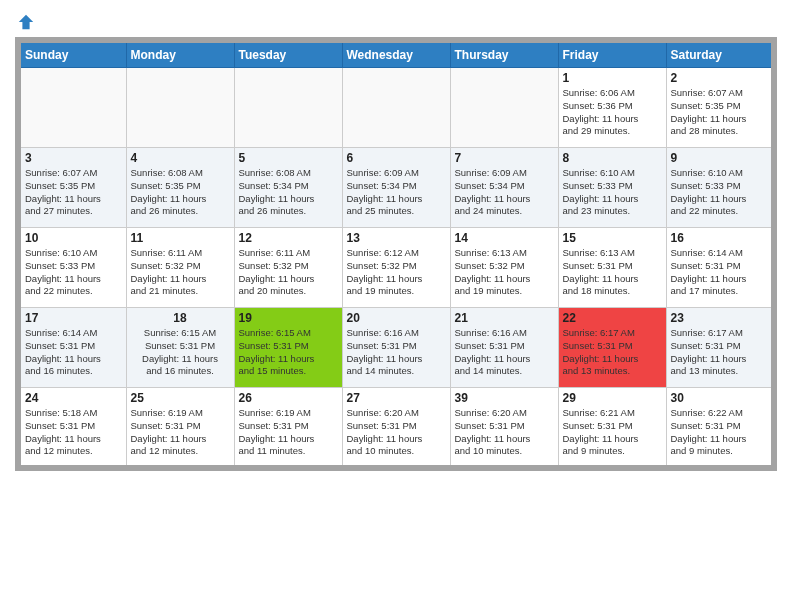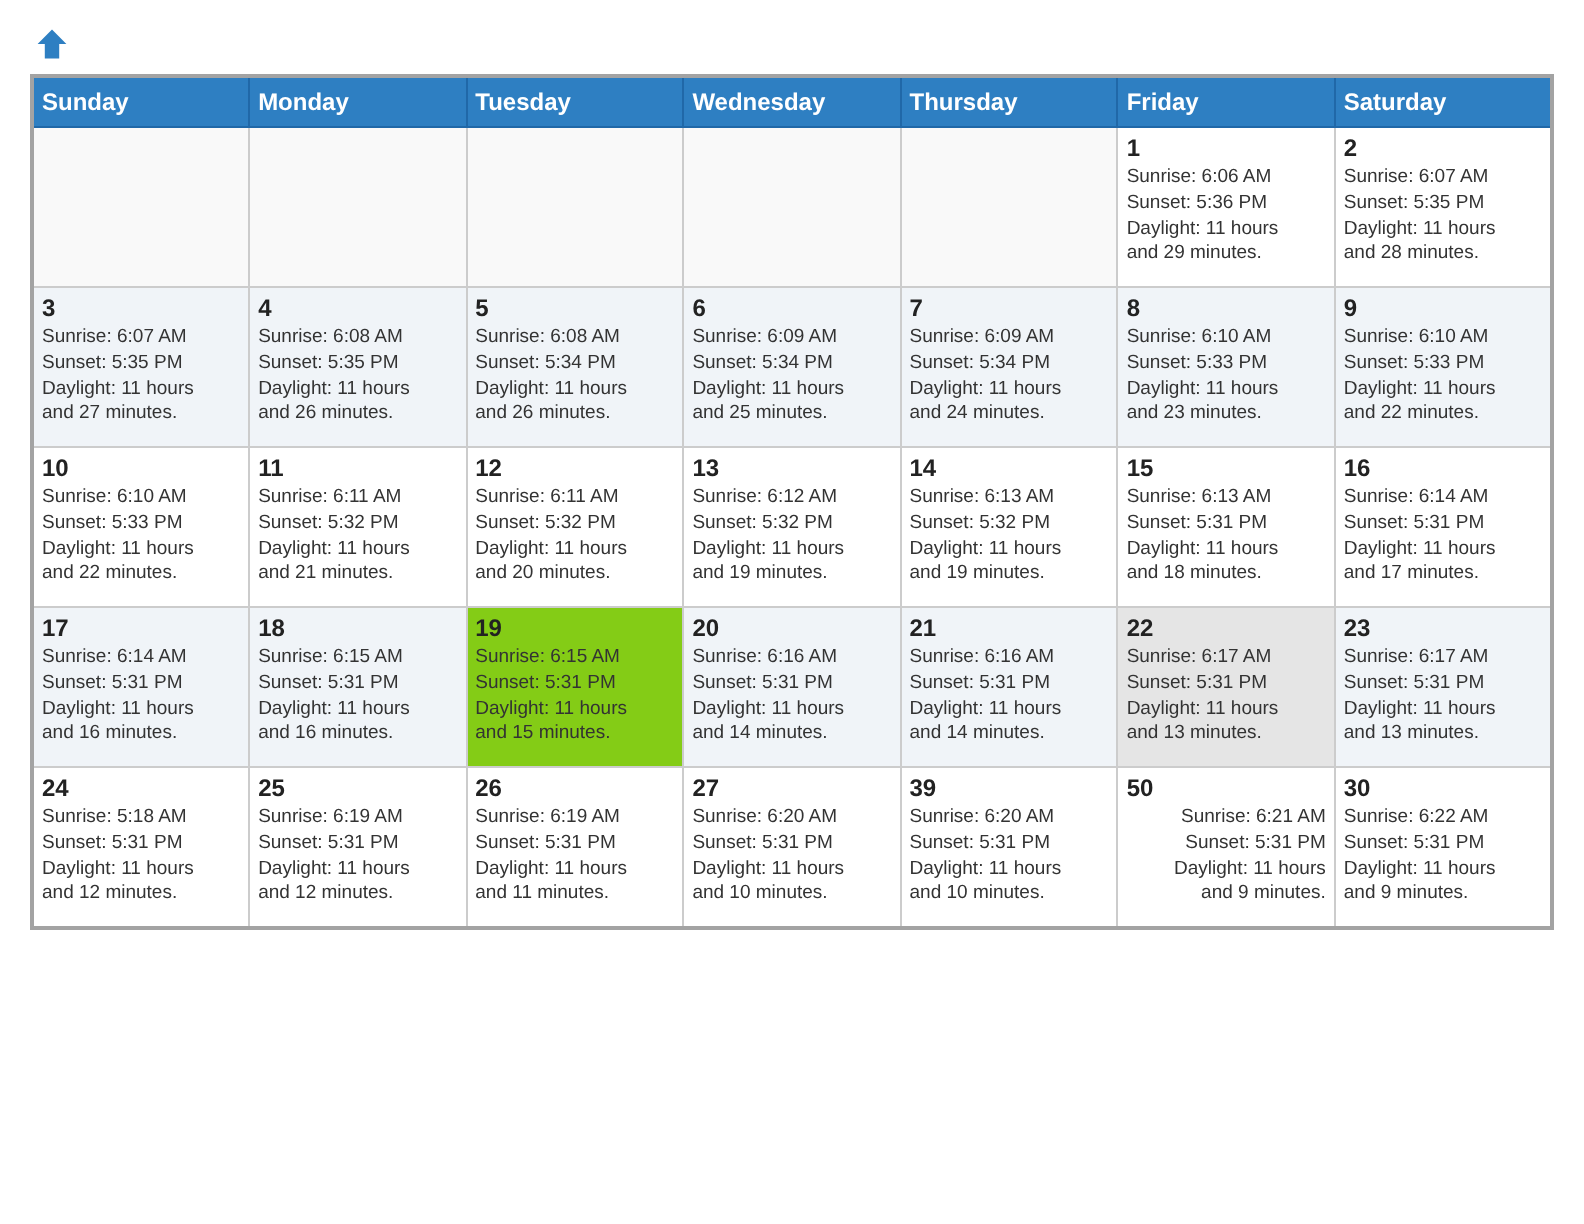--- a/index.html
+++ b/index.html
@@ -52,21 +52,21 @@
       line-height: 1.1;
     }
     .subtitle {
       font-size: 15px;
       color: #444;
       margin-top: 2px;
     }
     .calendar {
       width: 100%;
       border-collapse: collapse;
-      border: 2px solid #a3a3a3;
+      border: 6px solid #a3a3a3;
     }
     .calendar th {
       background-color: #2e7fc2;
       color: #fff;
       font-size: 12px;
       font-weight: bold;
       padding: 5px 4px;
       text-align: left;
       border: 1px solid #2068a8;
     }
@@ -255,21 +255,21 @@
         </td>
       </tr>
       <tr>
         <td style="background: rgb(240, 244, 248);">
           <span class="day-number">17</span>
           <div class="day-info" style="white-space: pre-line;">Sunrise: 6:14 AM
 Sunset: 5:31 PM
 Daylight: 11 hours
 and 16 minutes.</div>
         </td>
-        <td style="background: rgb(240, 244, 248);">
+        <td style="background: rgb(240, 244, 248); text-align: center;">
           <span class="day-number">18</span>
           <div class="day-info" style="white-space: pre-line;">Sunrise: 6:15 AM
 Sunset: 5:31 PM
 Daylight: 11 hours
 and 16 minutes.</div>
         </td>
         <td style="background: #84cc16;">
           <span class="day-number">19</span>
           <div class="day-info" style="white-space: pre-line;">Sunrise: 6:15 AM
 Sunset: 5:31 PM
@@ -283,21 +283,21 @@
 Daylight: 11 hours
 and 14 minutes.</div>
         </td>
         <td style="background: rgb(240, 244, 248); margin-top: 20px;">
           <span class="day-number">21</span>
           <div class="day-info" style="white-space: pre-line;">Sunrise: 6:16 AM
 Sunset: 5:31 PM
 Daylight: 11 hours
 and 14 minutes.</div>
         </td>
-        <td style="background: #e5e5e5;">
+        <td style="background: #ef4444;">
           <span class="day-number">22</span>
           <div class="day-info" style="white-space: pre-line;">Sunrise: 6:17 AM
 Sunset: 5:31 PM
 Daylight: 11 hours
 and 13 minutes.</div>
         </td>
         <td style="background: rgb(240, 244, 248);">
           <span class="day-number">23</span>
           <div class="day-info" style="white-space: pre-line;">Sunrise: 6:17 AM
 Sunset: 5:31 PM
@@ -335,22 +335,22 @@
 and 10 minutes.</div>
         </td>
         <td>
           <span class="day-number">39</span>
           <div class="day-info" style="white-space: pre-line;">Sunrise: 6:20 AM
 Sunset: 5:31 PM
 Daylight: 11 hours
 and 10 minutes.</div>
         </td>
         <td>
-          <span class="day-number">50</span>
-          <div class="day-info" style="white-space: pre-line; text-align: right;">Sunrise: 6:21 AM
+          <span class="day-number">29</span>
+          <div class="day-info" style="white-space: pre-line;">Sunrise: 6:21 AM
 Sunset: 5:31 PM
 Daylight: 11 hours
 and 9 minutes.</div>
         </td>
         <td>
           <span class="day-number">30</span>
           <div class="day-info" style="white-space: pre-line;">Sunrise: 6:22 AM
 Sunset: 5:31 PM
 Daylight: 11 hours
 and 9 minutes.</div>

